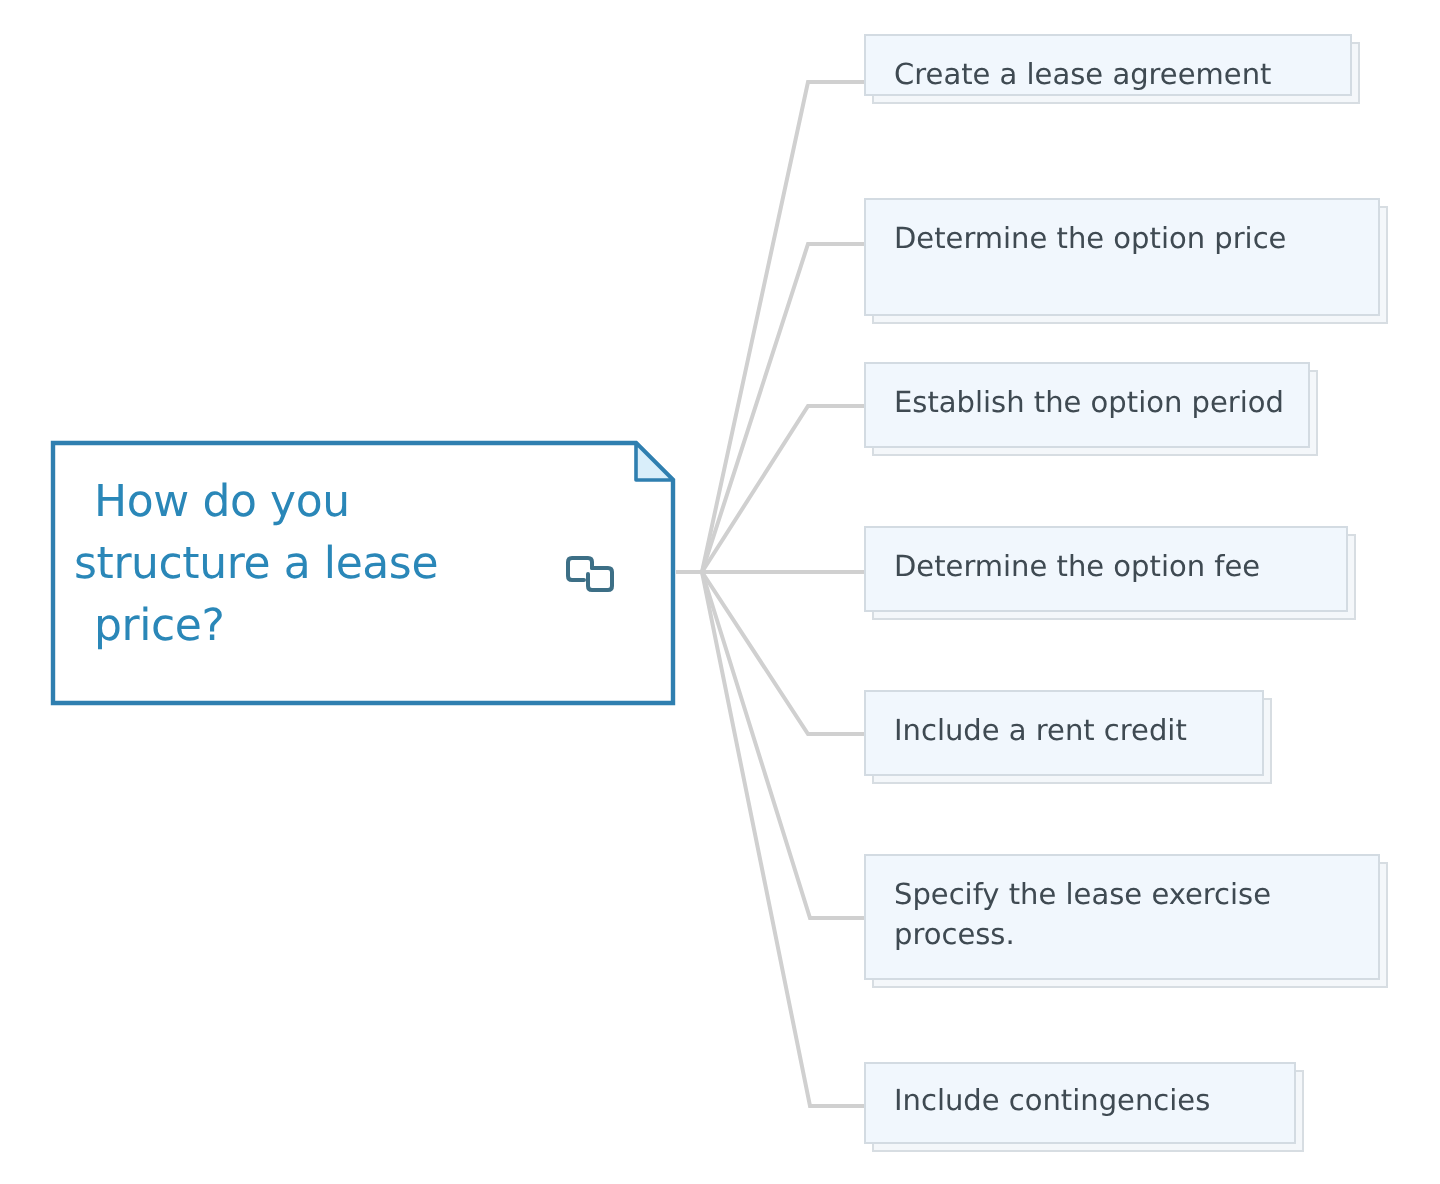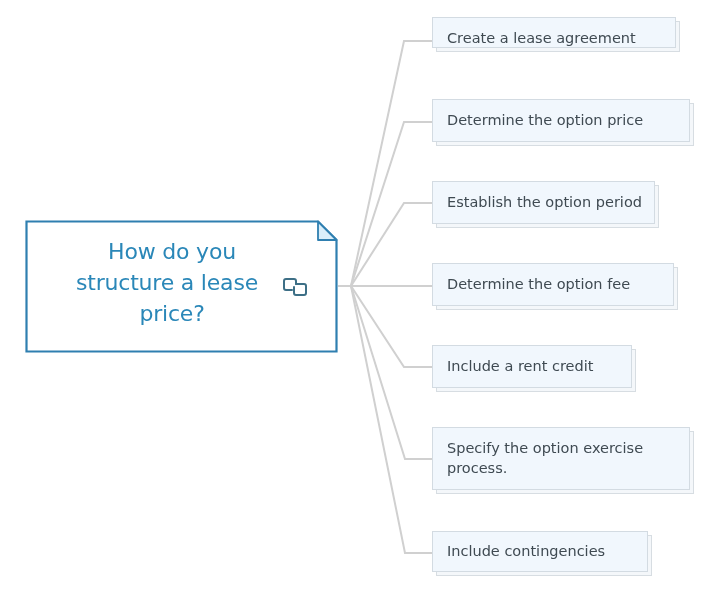--- a/index.html
+++ b/index.html
@@ -10,21 +10,21 @@
   }
   #canvas { position: absolute; left: 0; top: 0; width: 720px; height: 592px; }
   svg.connectors { position: absolute; left: 0; top: 0; width: 720px; height: 592px; }
   .central {
     position: absolute; left: 25px; top: 220px; width: 313px; height: 133px;
     box-sizing: border-box;
   }
   .central svg.frame { position: absolute; left: 0; top: 0; width: 313px; height: 133px; }
   .central-text {
     position: absolute; left: 22px; top: 16px; width: 250px;
-    text-align: center; color: #2a87b8; font-size: 22px; line-height: 31px;
+    color: #2a87b8; font-size: 22px; line-height: 31px;
     letter-spacing: -0.2px;
   }
   .link-icon { position: absolute; left: 256px; top: 56px; width: 30px; height: 22px; }
   .topic { position: absolute; box-sizing: border-box; }
   .topic .shadow {
     position: absolute; left: 4px; top: 4px; right: -4px; bottom: -4px;
     background: #f4f7fa; border: 1px solid #d7dde2;
   }
   .topic .face {
     position: absolute; left: 0; top: 0; right: 0; bottom: 0;
@@ -71,21 +71,21 @@
       </g>
     </svg>
   </div>
 
   <div class="topic" style="left:432px; top:17px; width:244px; height:31px;">
     <div class="shadow"></div>
     <div class="face"></div>
     <div class="label">Create a lease agreement</div>
   </div>
 
-  <div class="topic" style="left:432px; top:99px; width:258px; height:43px;">
+  <div class="topic" style="left:432px; top:99px; width:258px; height:59px;">
     <div class="shadow"></div>
     <div class="face"></div>
     <div class="label">Determine the option price</div>
   </div>
 
   <div class="topic" style="left:432px; top:181px; width:223px; height:43px;">
     <div class="shadow"></div>
     <div class="face"></div>
     <div class="label">Establish the option period</div>
   </div>
@@ -99,21 +99,21 @@
   <div class="topic" style="left:432px; top:263px; width:242px; height:43px;">
     <div class="shadow"></div>
     <div class="face"></div>
     <div class="label">Determine the option fee</div>
   </div>
 
   <div class="topic" style="left:432px; top:427px; width:258px; height:63px;">
     <div class="shadow"></div>
     <div class="face"></div>
     <div class="label">
-      <div>Specify the option exercise</div>
+      <div>Specify the lease exercise</div>
       <div>process.</div>
     </div>
   </div>
 
   <div class="topic" style="left:432px; top:531px; width:216px; height:41px;padding-left:48px;">
     <div class="shadow"></div>
     <div class="face"></div>
     <div class="label" style="top:10px;">Include contingencies</div>
   </div>
 

